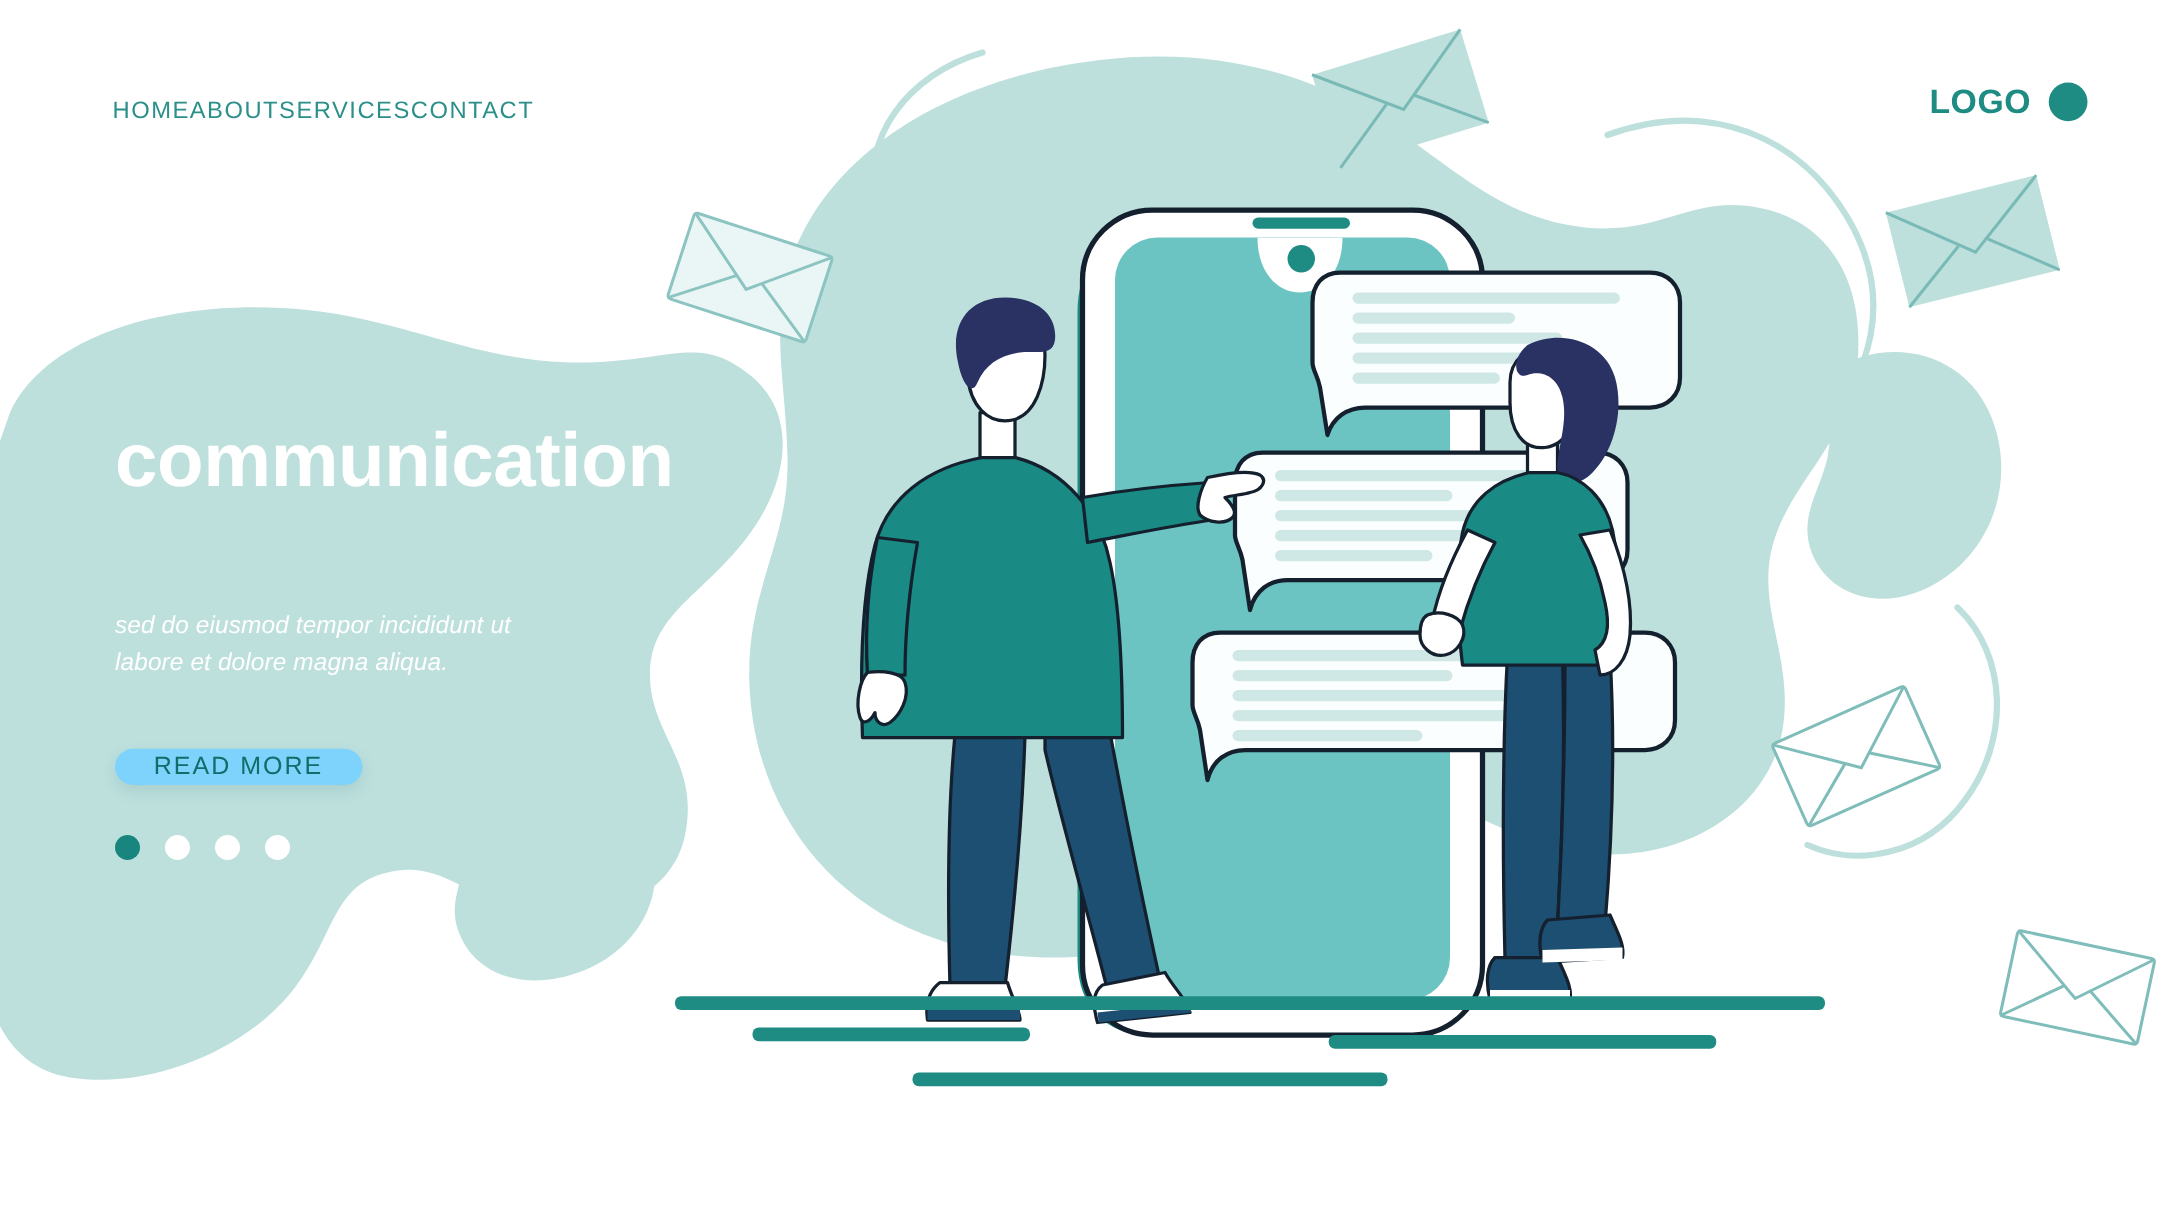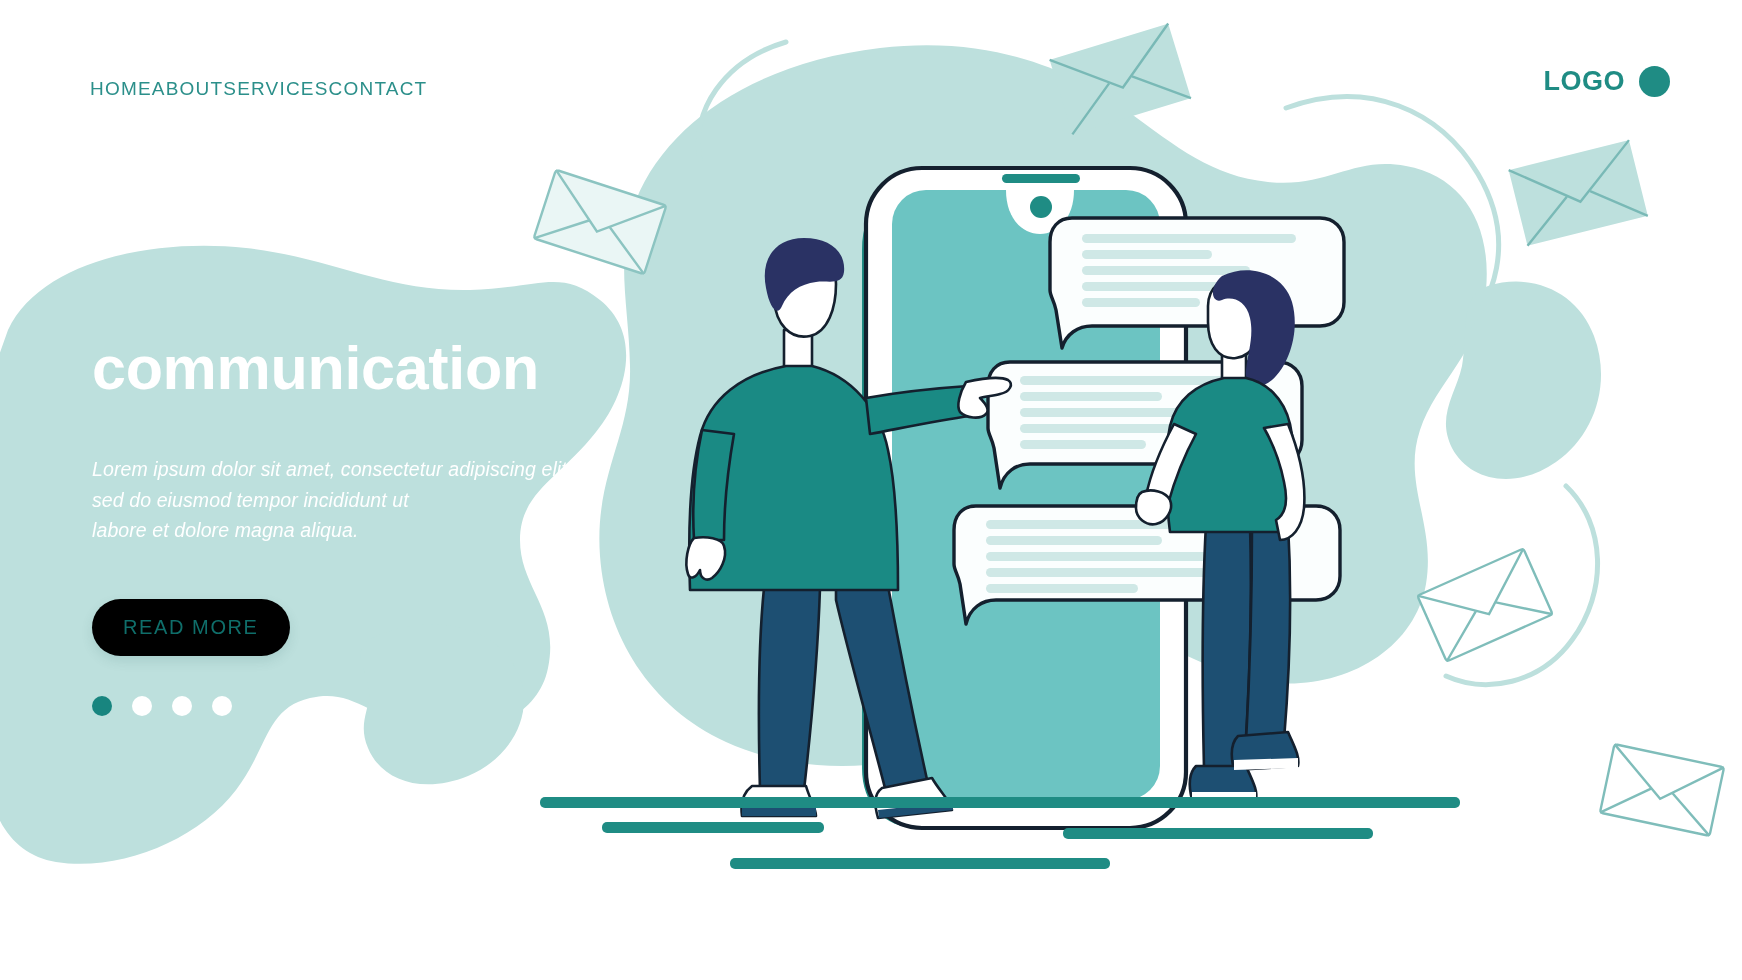--- a/index.html
+++ b/index.html
@@ -45,23 +45,23 @@
   .hero-line2 {
     font-size:61px; font-weight:bold; color:#ffffff; line-height:1.12;
     letter-spacing:-0.3px; margin-top:4px;
   }
   .hero-sub {
     margin-top:52px; font-style:italic; font-size:19.5px;
     line-height:1.55; color:#ffffff; letter-spacing:0.1px;
   }
   .btn-read {
     margin-top:54px; display:inline-block;
-    background:#000000; color:#0f6e6a;
+    background:#7dd3fc; color:#0f6e6a;
     font-size:20px; letter-spacing:1.6px;
-    padding:17px 31px; border-radius:30px; border:none;
+    padding:3px 31px; border-radius:30px; border:none;
     box-shadow:0 5px 12px rgba(40,90,90,0.13);
     cursor:pointer; font-family:inherit;
   }
   .dots { margin-top:40px; display:flex; gap:20px; align-items:center; }
   .dot { width:20px; height:20px; border-radius:50%; background:#ffffff; cursor:pointer; }
   .dot.active { background:#18857f; }
 </style>
 </head>
 <body>
 
@@ -342,21 +342,21 @@
 
   <div class="logo">
     <span class="logo-text">LOGO</span>
     <span class="logo-dot"></span>
   </div>
 
   <div class="hero">
     <div class="hero-line2">communication</div>
 
     <p class="hero-sub">
-      <span>Lorem ipsum dolor sit amet, consectetur adipiscing elit,</span><br>
+      <br>
       <span>sed do eiusmod tempor incididunt ut</span><br>
       <span>labore et dolore magna aliqua.</span>
     </p>
 
     <button class="btn-read">READ MORE</button>
 
     <div class="dots">
       <span class="dot active"></span>
       <span class="dot"></span>
       <span class="dot"></span>

